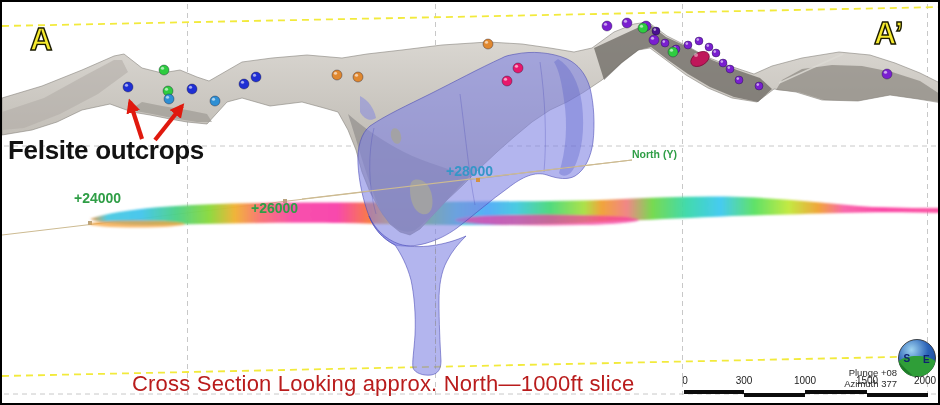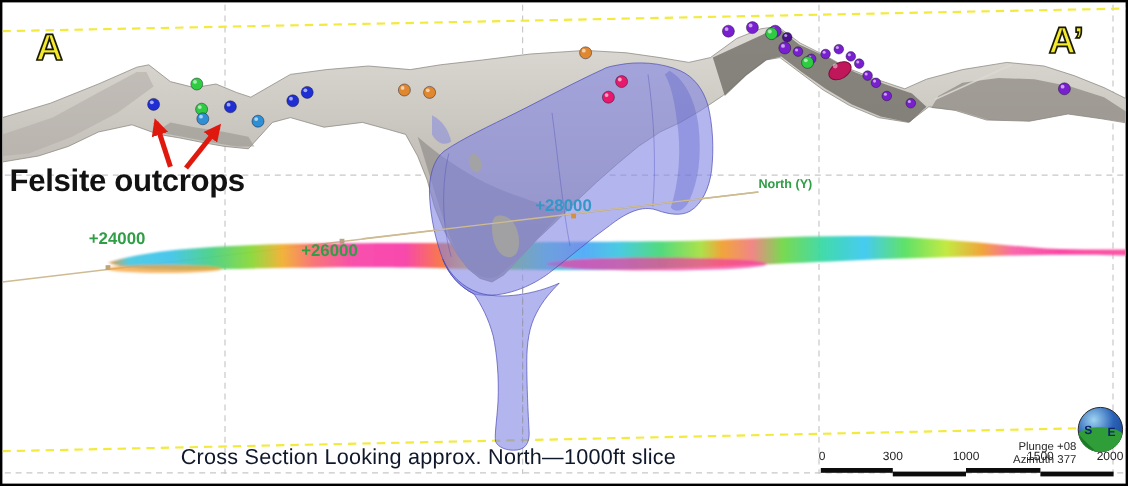--- a/index.html
+++ b/index.html
@@ -6,21 +6,21 @@
   .stage{position:relative;width:940px;height:405px;background:#ffffff;border:2px solid #000;box-sizing:border-box;overflow:hidden;font-family:"Liberation Sans",sans-serif;}
   .stage svg.scene{position:absolute;left:0;top:0;}
   .txt{position:absolute;white-space:nowrap;}
   .lblA{left:28px;top:20px;font-size:31px;font-weight:bold;color:#f6ea2e;-webkit-text-stroke:1.4px #191900;text-shadow:0 0 1px #000;}
   .lblA2{left:872px;top:14px;font-size:31px;font-weight:bold;color:#f6ea2e;-webkit-text-stroke:1.4px #191900;text-shadow:0 0 1px #000;}
   .felsite{left:6px;top:133px;font-size:26px;font-weight:bold;color:#121212;line-height:31px;letter-spacing:-.3px;}
   .tick{font-size:14px;font-weight:bold;}
   .tick.green{color:#2f9e46;}
   .tick.teal{color:#3596c8;}
   .northlbl{left:630px;top:146px;font-size:10.5px;font-weight:bold;color:#2f9e46;}
-  .caption{left:130px;top:369px;width:450px;text-align:center;font-size:18px;color:#0f172a;letter-spacing:.2px;white-space:nowrap;}
+  .caption{left:130px;top:369px;width:450px;text-align:center;font-size:22px;color:#b91c1c;letter-spacing:.2px;white-space:nowrap;}
   .viewinfo{left:790px;top:353px;width:105px;text-align:right;font-size:9.5px;line-height:11px;color:#2b2b2b;margin-top:12px;}
   .scalelbl{position:absolute;top:373px;transform:translateX(-50%);font-size:10px;color:#222;}
   .scalebar{position:absolute;left:682px;top:388px;width:245px;height:8px;}
   .scalebar .seg{position:absolute;height:3.6px;background:#0c0c0c;}
   .seg1{left:0;width:60px;top:0;}
   .seg2{left:60px;width:61px;top:3.2px;}
   .seg3{left:121px;width:62px;top:0;}
   .seg4{left:183px;width:61px;top:3.2px;}
 </style>
 </head>

